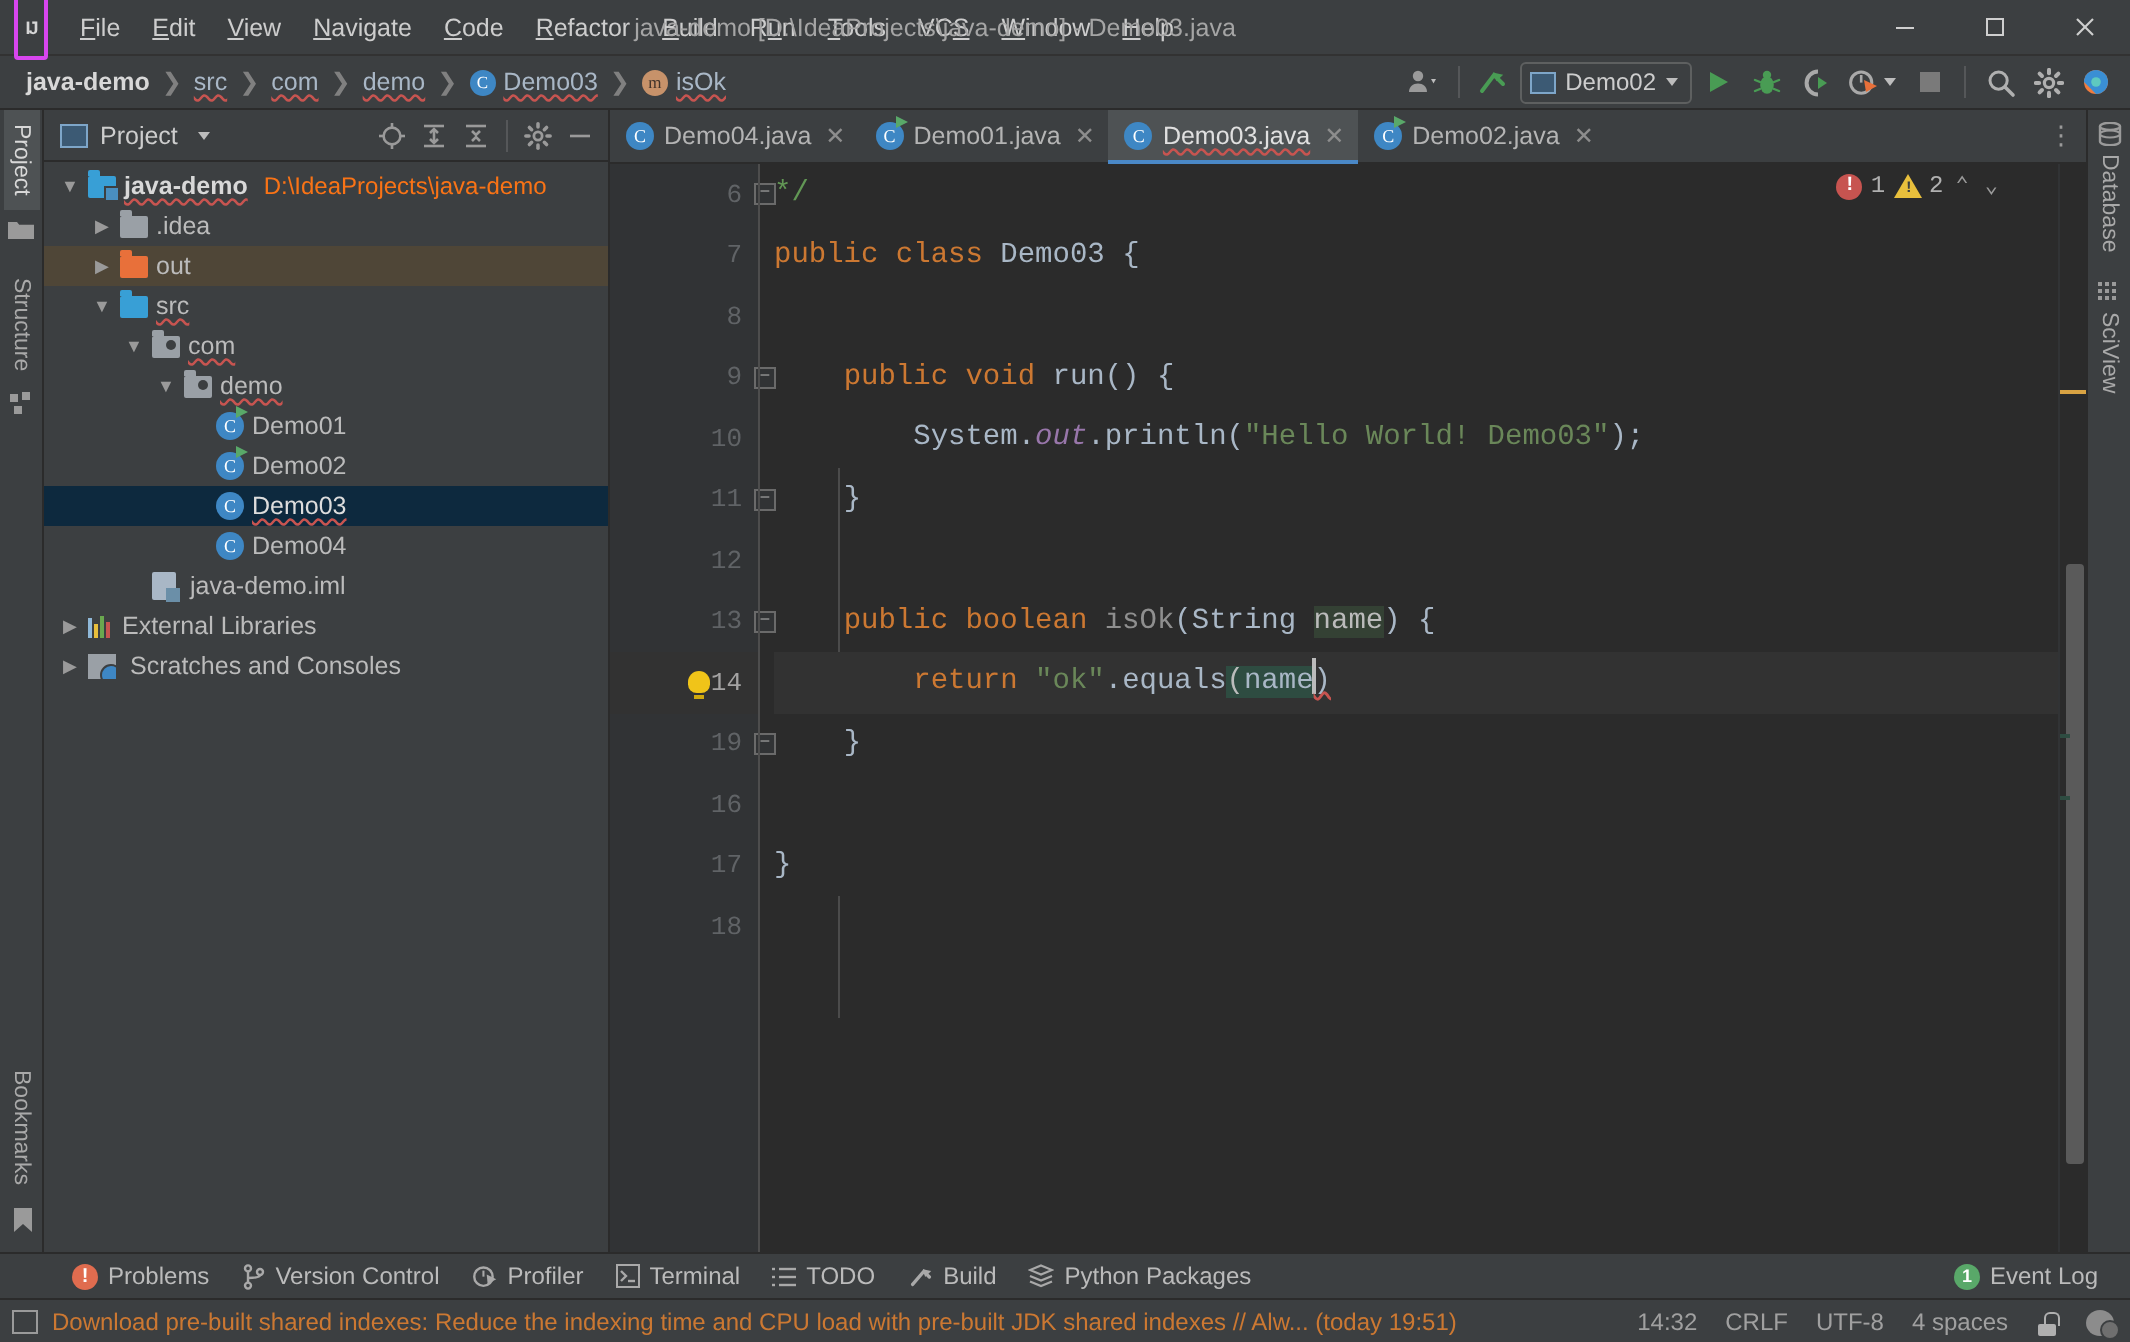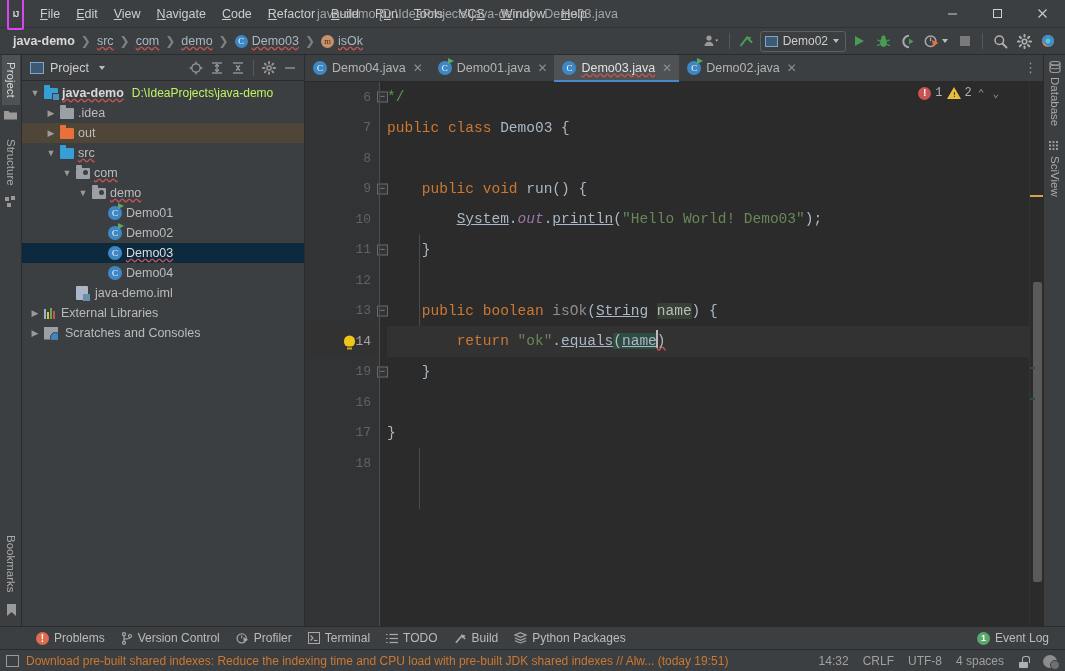--- a/index.html
+++ b/index.html
@@ -170,21 +170,21 @@
   .lib-ic i { width: 2px; display:block; }
   .scratch-ic {
     width: 14px; height: 13px; flex: none; position: relative; background: #9aa0a6;
     clip-path: polygon(0 0, 100% 0, 100% 100%, 0 100%);
   }
   .scratch-ic::after {
     content:''; position:absolute; right:-3px; bottom:-3px; width:9px; height:9px;
     border-radius:50%; background:#3e87c4; border:1px solid #3c3f41;
   }
   .sq-red { text-decoration: underline wavy #c75450; text-decoration-skip-ink: none; }
-  .dimpath { color: #bef264; font-size: 12px; margin-left: 4px; }
+  .dimpath { color: #f97316; font-size: 12px; margin-left: 4px; }
   .bold { font-weight: bold; color: #d8d8d8; }
 
   
   .editor-col { flex: 1; display: flex; flex-direction: column; min-width: 0; background: #2b2b2b; }
   .tabs {
     height: 27px; background: #3c3f41; display: flex; align-items: stretch;
     border-bottom: 1px solid #2b2b2b; flex: none;
   }
   .tab {
     display: flex; align-items: center; gap: 5px; padding: 0 7px 0 8px;
@@ -223,21 +223,21 @@
     flex: 1; position: relative; font-family: "Liberation Mono", monospace; font-size: 14.5px;
     padding-left: 8px; overflow: hidden;
   }
   .cline { height: 30.5px; line-height: 30.5px; white-space: pre; }
   .cline.cur { background: #323232; }
   .kw { color: #cc7832; }
   .str { color: #6a8759; }
   .cmt { color: #629755; }
   .cls { color: #a9b7c6; }
   .fld-s { color: #9876aa; font-style: italic; }
-  .id { color: #a9b7c6; text-decoration: underline; }
+  .id { color: #a9b7c6; }
   .meth { color: #8f8f8f; }
   .punct { color: #a9b7c6; }
   .usage { background: #344134; }
   .usage2 { background: #2e4c41; }
   .sqerr { text-decoration: underline wavy #c75450; text-decoration-skip-ink: none; }
   .caret {
     display: inline-block; width: 2px; height: 18px; background: #bbbbbb;
     vertical-align: -3px; margin: 0 -1px;
   }
   .indent-guide {

